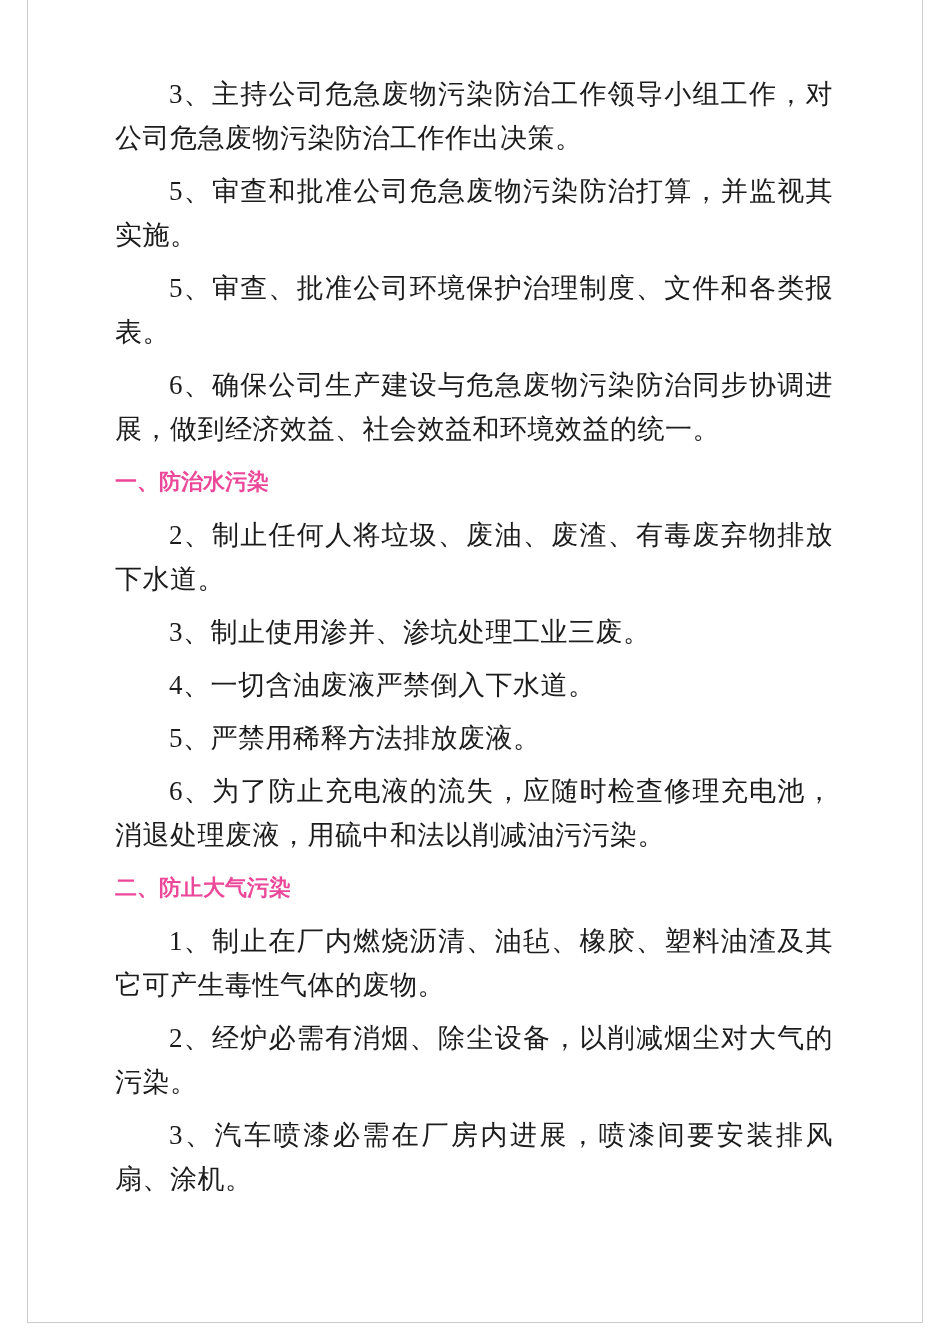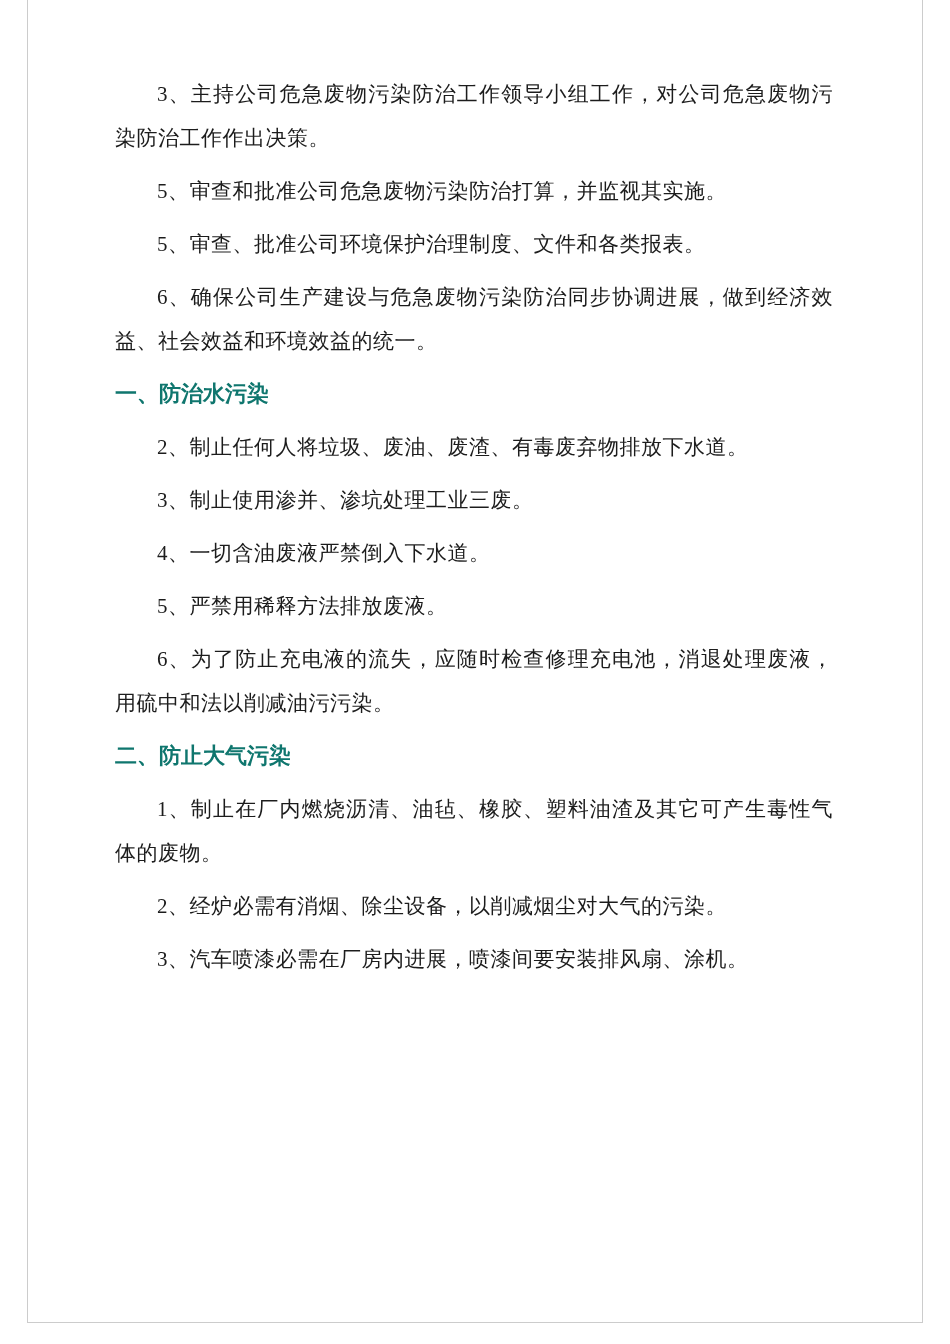--- a/index.html
+++ b/index.html
@@ -27,35 +27,35 @@
     border-bottom: 1px solid #cccccc;
     pointer-events: none;
   }
   .content {
     position: absolute;
     left: 115px;
     top: 72px;
     width: 718px;
   }
   .para {
-    font-size: 21px;
+    font-size: 27px;
     line-height: 44px;
     margin: 0 0 9px 0;
     text-indent: 2em;
     text-align: justify;
     letter-spacing: 0.5px;
   }
   .heading {
     font-family: "Liberation Sans", "DejaVu Sans", sans-serif;
     font-size: 22px;
     font-weight: bold;
     line-height: 44px;
     margin: 0 0 9px 0;
     text-indent: 0;
-    color: #0f766e;
+    color: #ec4899;
   }
 </style>
 </head>
 <body>
 
 <div class="page-frame"></div>
 
 <div class="content">
   <p class="para">3、主持公司危急废物污染防治工作领导小组工作，对公司危急废物污染防治工作作出决策。</p>
   <p class="para">5、审查和批准公司危急废物污染防治打算，并监视其实施。</p>

